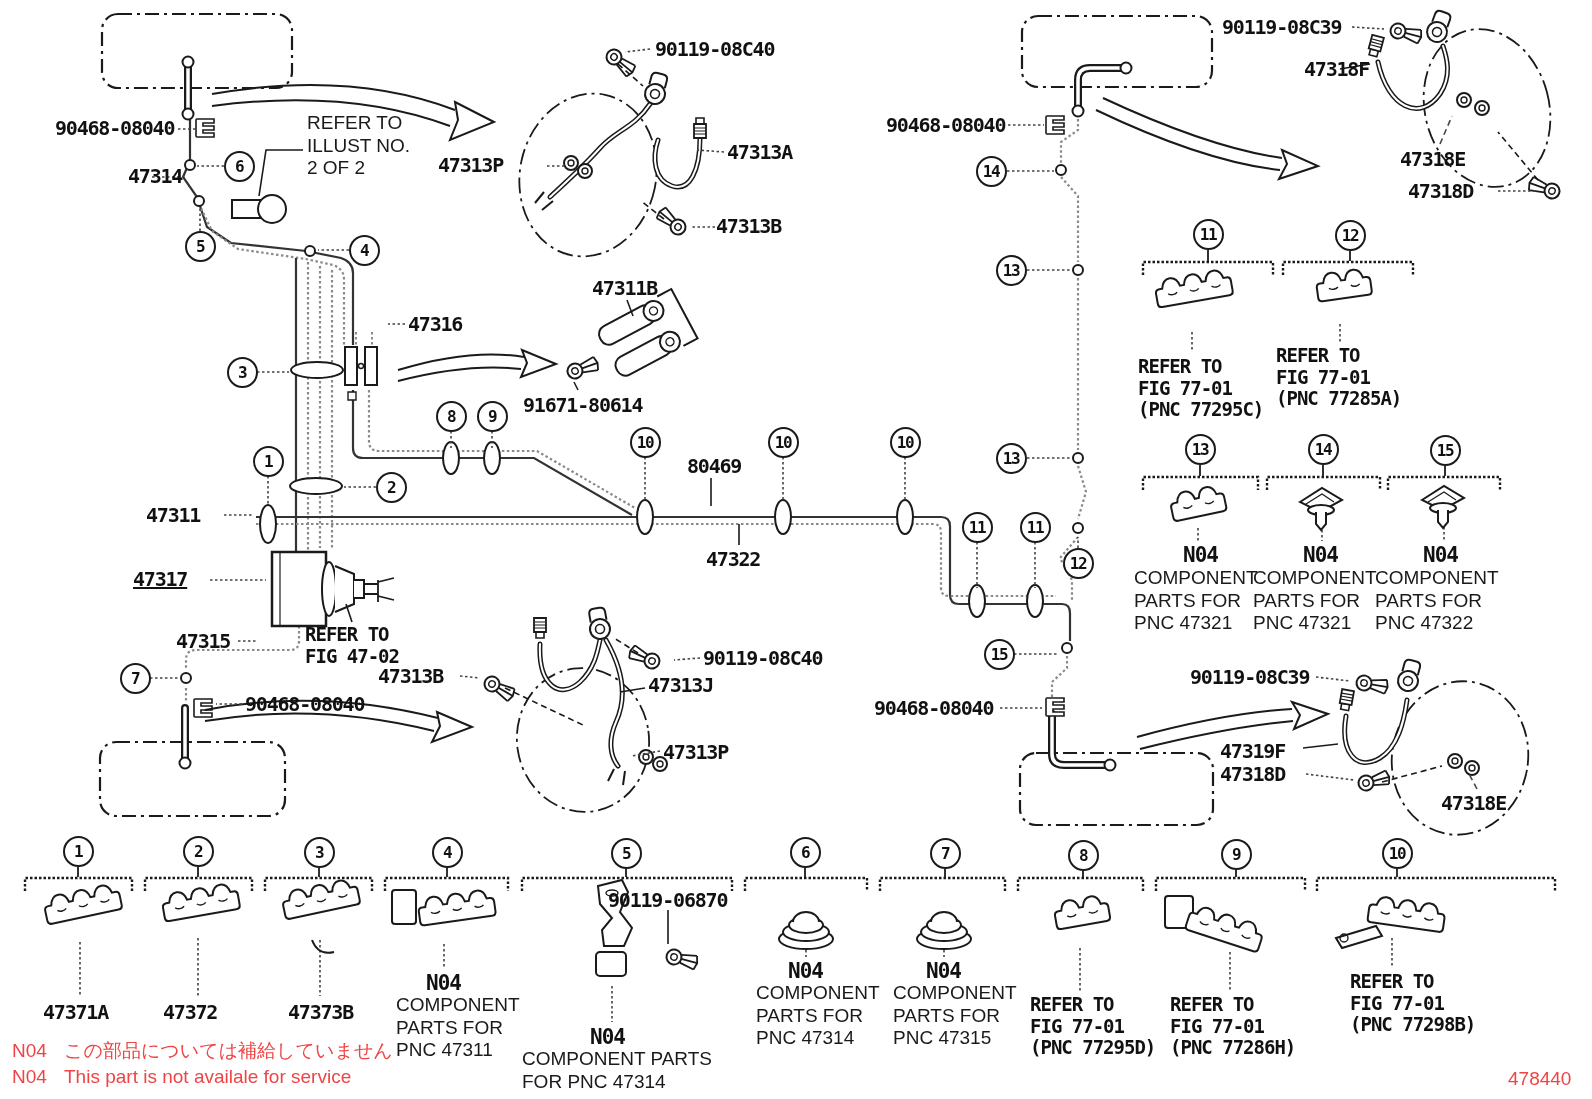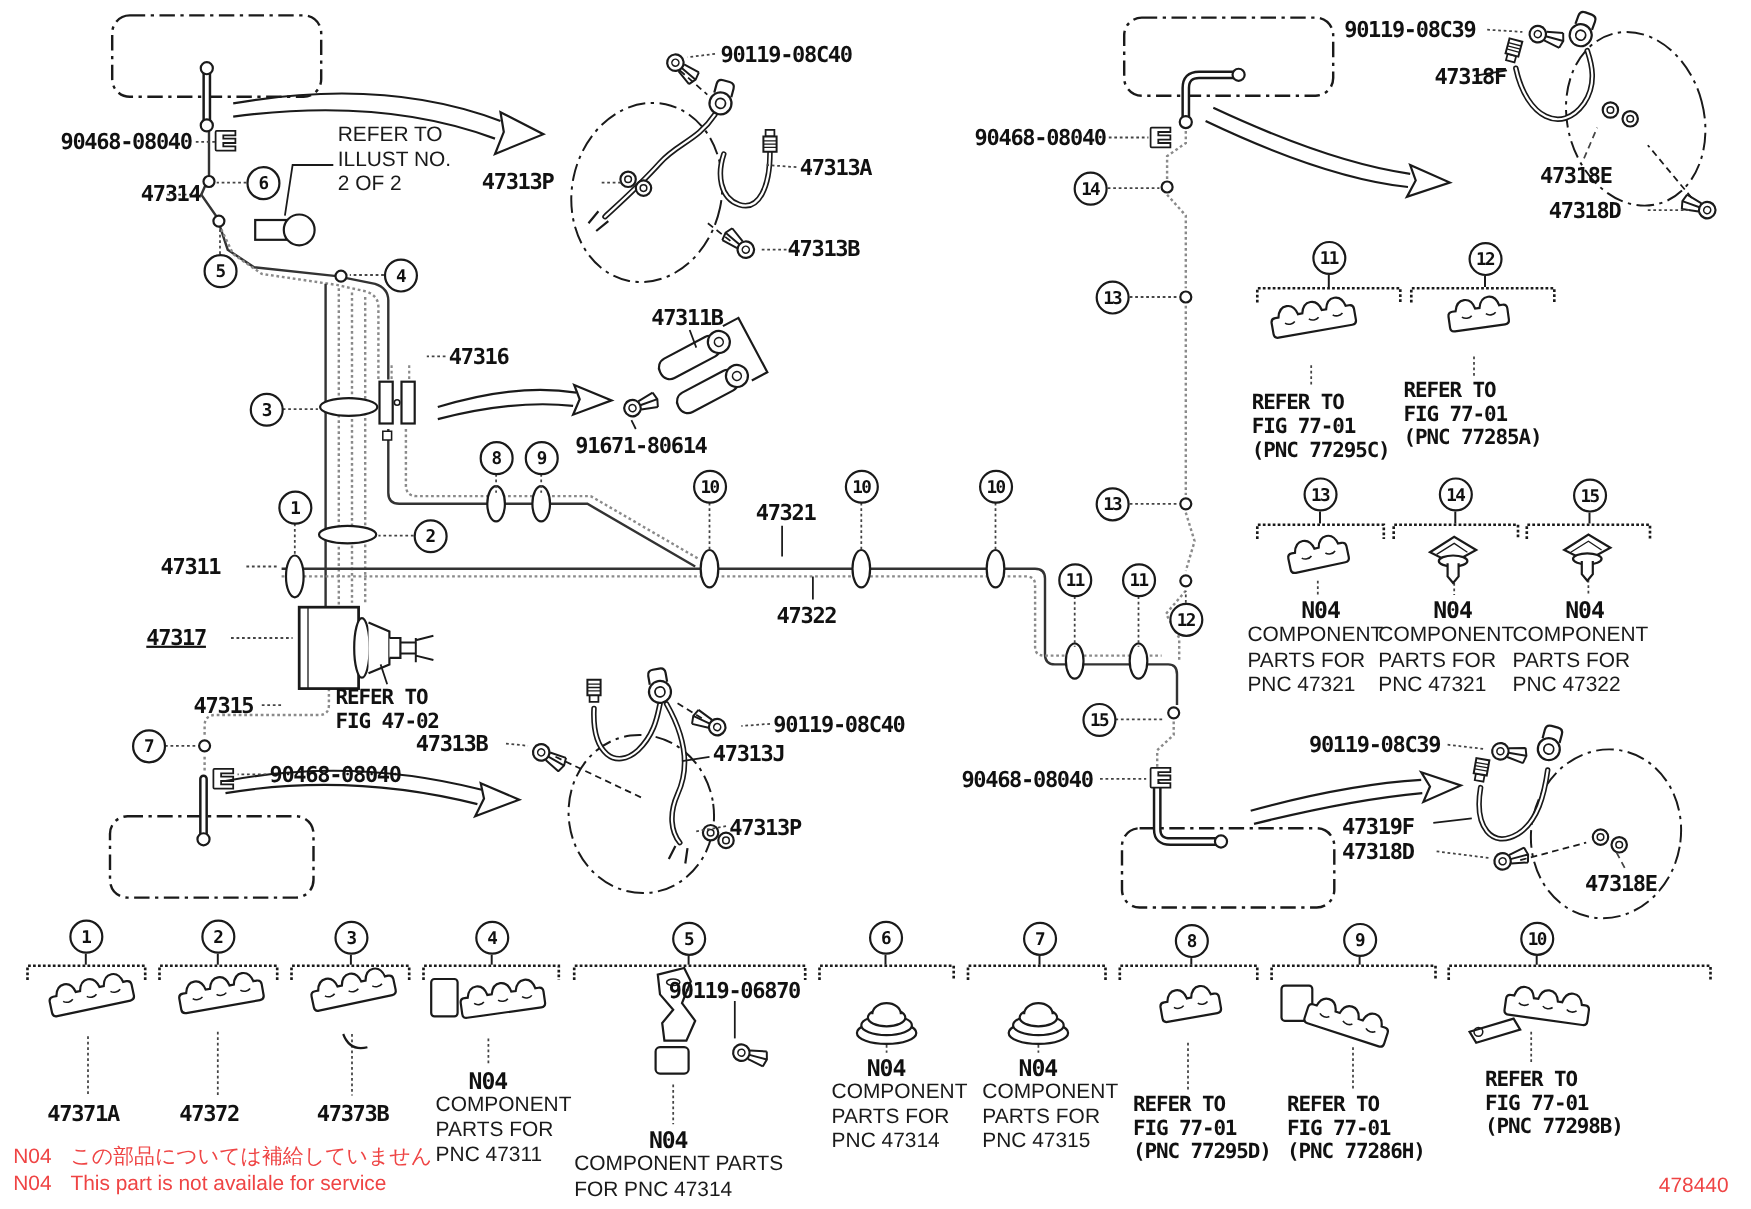--- a/index.html
+++ b/index.html
@@ -407,21 +407,21 @@
       <div class="plabel pn" style="left: 592px; top: 276px; text-align: right;">
         <div>47311B</div>
       </div>
       <div class="plabel pn" style="left: 408px; top: 312px;">
         <div>47316</div>
       </div>
       <div class="plabel pn" style="left: 523px; top: 393px;">
         <div>91671-80614</div>
       </div>
       <div class="plabel pn" style="left: 687px; top: 454px;">
-        <div>47321</div>
+        <div>80469</div>
       </div>
       <div class="plabel pn" style="left: 706px; top: 547px;">
         <div>47322</div>
       </div>
       <div class="plabel pn" style="left: 146px; top: 503px;">
         <div>47311</div>
       </div>
       <div class="plabel pn" style="left: 133px; top: 567px; text-decoration: underline;">
         <div>47317</div>
       </div>

